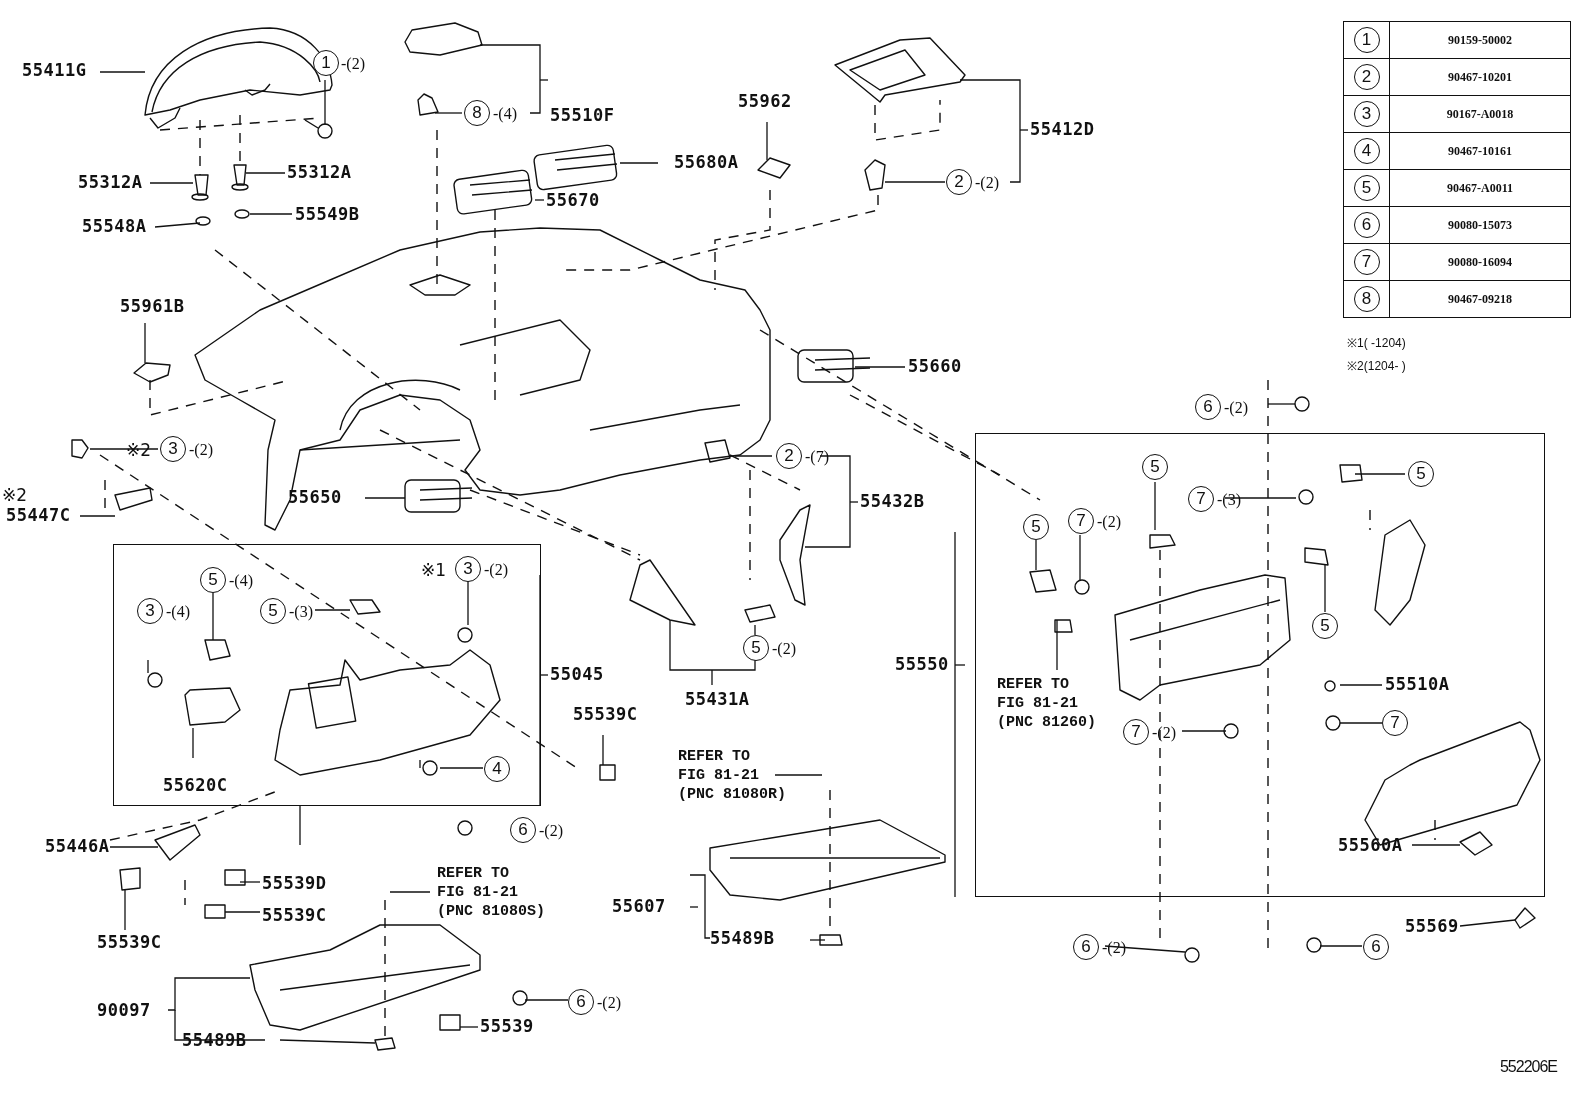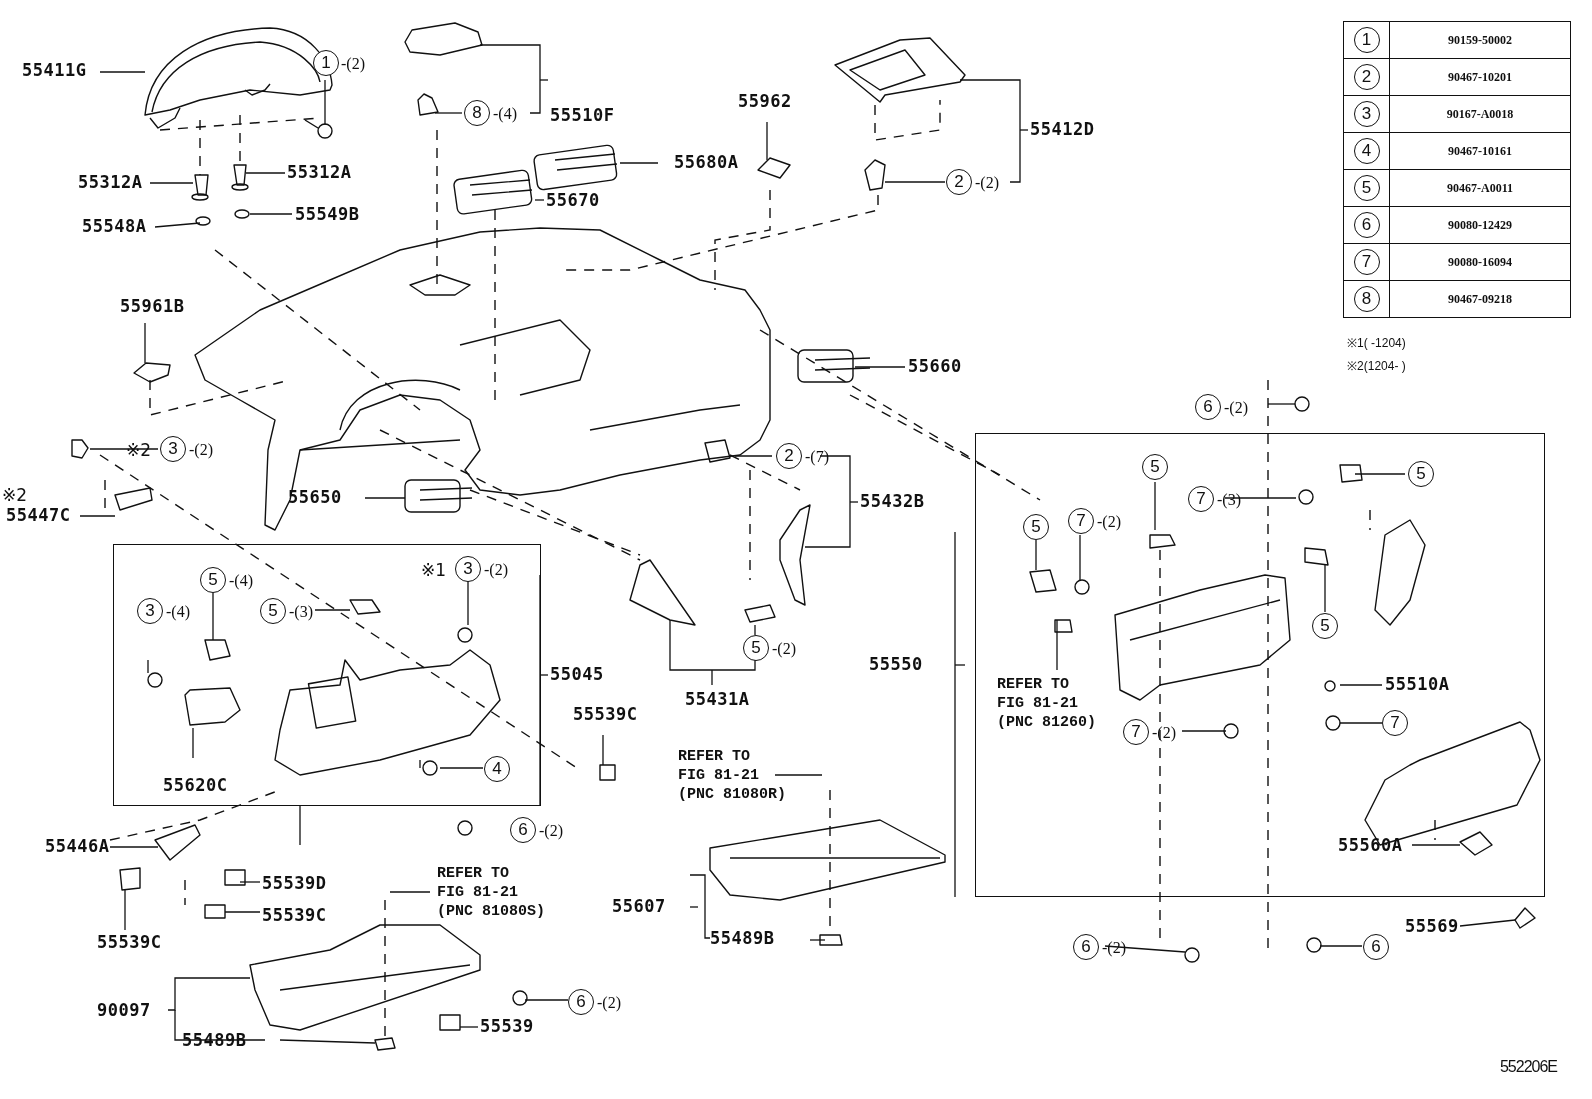--- a/index.html
+++ b/index.html
@@ -263,21 +263,21 @@
       <tr>
         <td class="n"><span class="circ">4</span></td>
         <td class="p">90467-10161</td>
       </tr>
       <tr>
         <td class="n"><span class="circ">5</span></td>
         <td class="p">90467-A0011</td>
       </tr>
       <tr>
         <td class="n"><span class="circ">6</span></td>
-        <td class="p">90080-12429</td>
+        <td class="p">90080-15073</td>
       </tr>
       <tr>
         <td class="n"><span class="circ">7</span></td>
         <td class="p">90080-16094</td>
       </tr>
       <tr>
         <td class="n"><span class="circ">8</span></td>
         <td class="p">90467-09218</td>
       </tr>
     </tbody>
@@ -300,21 +300,21 @@
 <div class="lbl" style="left:1030px;top:121px;">55412D</div>
 <div class="lbl" style="left:120px;top:298px;">55961B</div>
 <div class="lbl" style="left:908px;top:358px;">55660</div>
 <div class="lbl" style="left:6px;top:507px;">55447C</div>
 <div class="lbl" style="left:288px;top:489px;">55650</div>
 <div class="lbl" style="left:860px;top:493px;">55432B</div>
 <div class="lbl" style="left:550px;top:666px;">55045</div>
 <div class="lbl" style="left:163px;top:777px;">55620C</div>
 <div class="lbl" style="left:573px;top:706px;">55539C</div>
 <div class="lbl" style="left:685px;top:691px;">55431A</div>
-<div class="lbl" style="left:869px;top:656px;text-align:right;">55550</div>
+<div class="lbl" style="left:895px;top:656px;text-align:right;">55550</div>
 <div class="lbl" style="left:1385px;top:676px;">55510A</div>
 <div class="lbl" style="left:45px;top:838px;">55446A</div>
 <div class="lbl" style="left:262px;top:875px;text-align:center;">55539D</div>
 <div class="lbl" style="left:262px;top:907px;">55539C</div>
 <div class="lbl" style="left:97px;top:934px;">55539C</div>
 <div class="lbl" style="left:97px;top:1002px;">90097</div>
 <div class="lbl" style="left:182px;top:1032px;">55489B</div>
 <div class="lbl" style="left:480px;top:1018px;">55539</div>
 <div class="lbl" style="left:612px;top:898px;">55607</div>
 <div class="lbl" style="left:710px;top:930px;">55489B</div>

